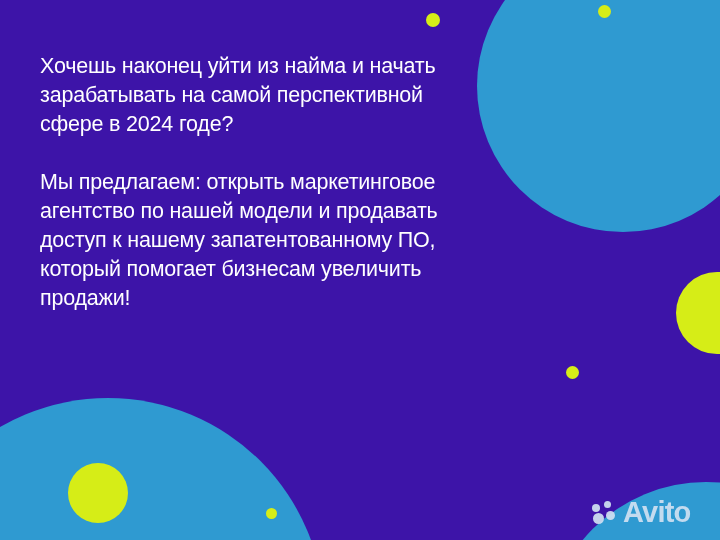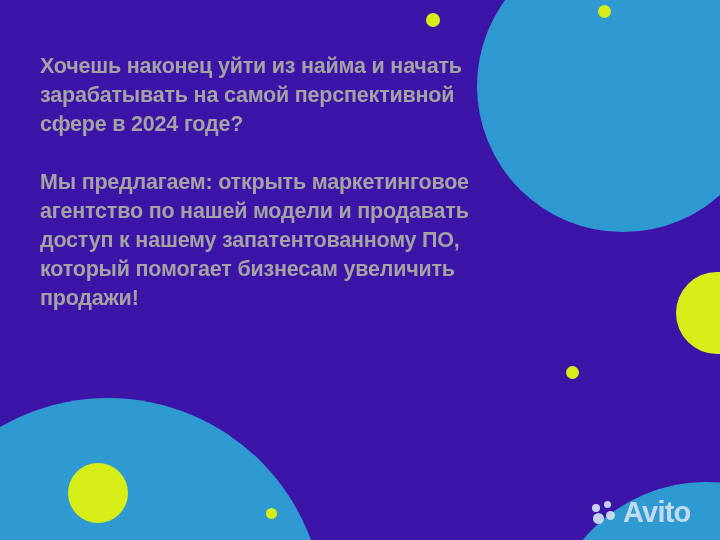--- a/index.html
+++ b/index.html
@@ -75,23 +75,23 @@
 
   
   #copy-block {
     position: absolute;
     left: 40px;
     top: 52px;
     width: 520px;
     z-index: 5;
   }
   .para {
-    color: #a3a3a3;
+    color: #ffffff;
     font-size: 21.5px;
-    font-weight: bold;
+    font-weight: normal;
     line-height: 29px;
     letter-spacing: -0.2px;
     margin: 0 0 29px 0;
     white-space: pre-line;
   }
   .para:last-child { margin-bottom: 6px; }
   .arrow-up {
     font-size: 20px;
     line-height: 1;
   }

